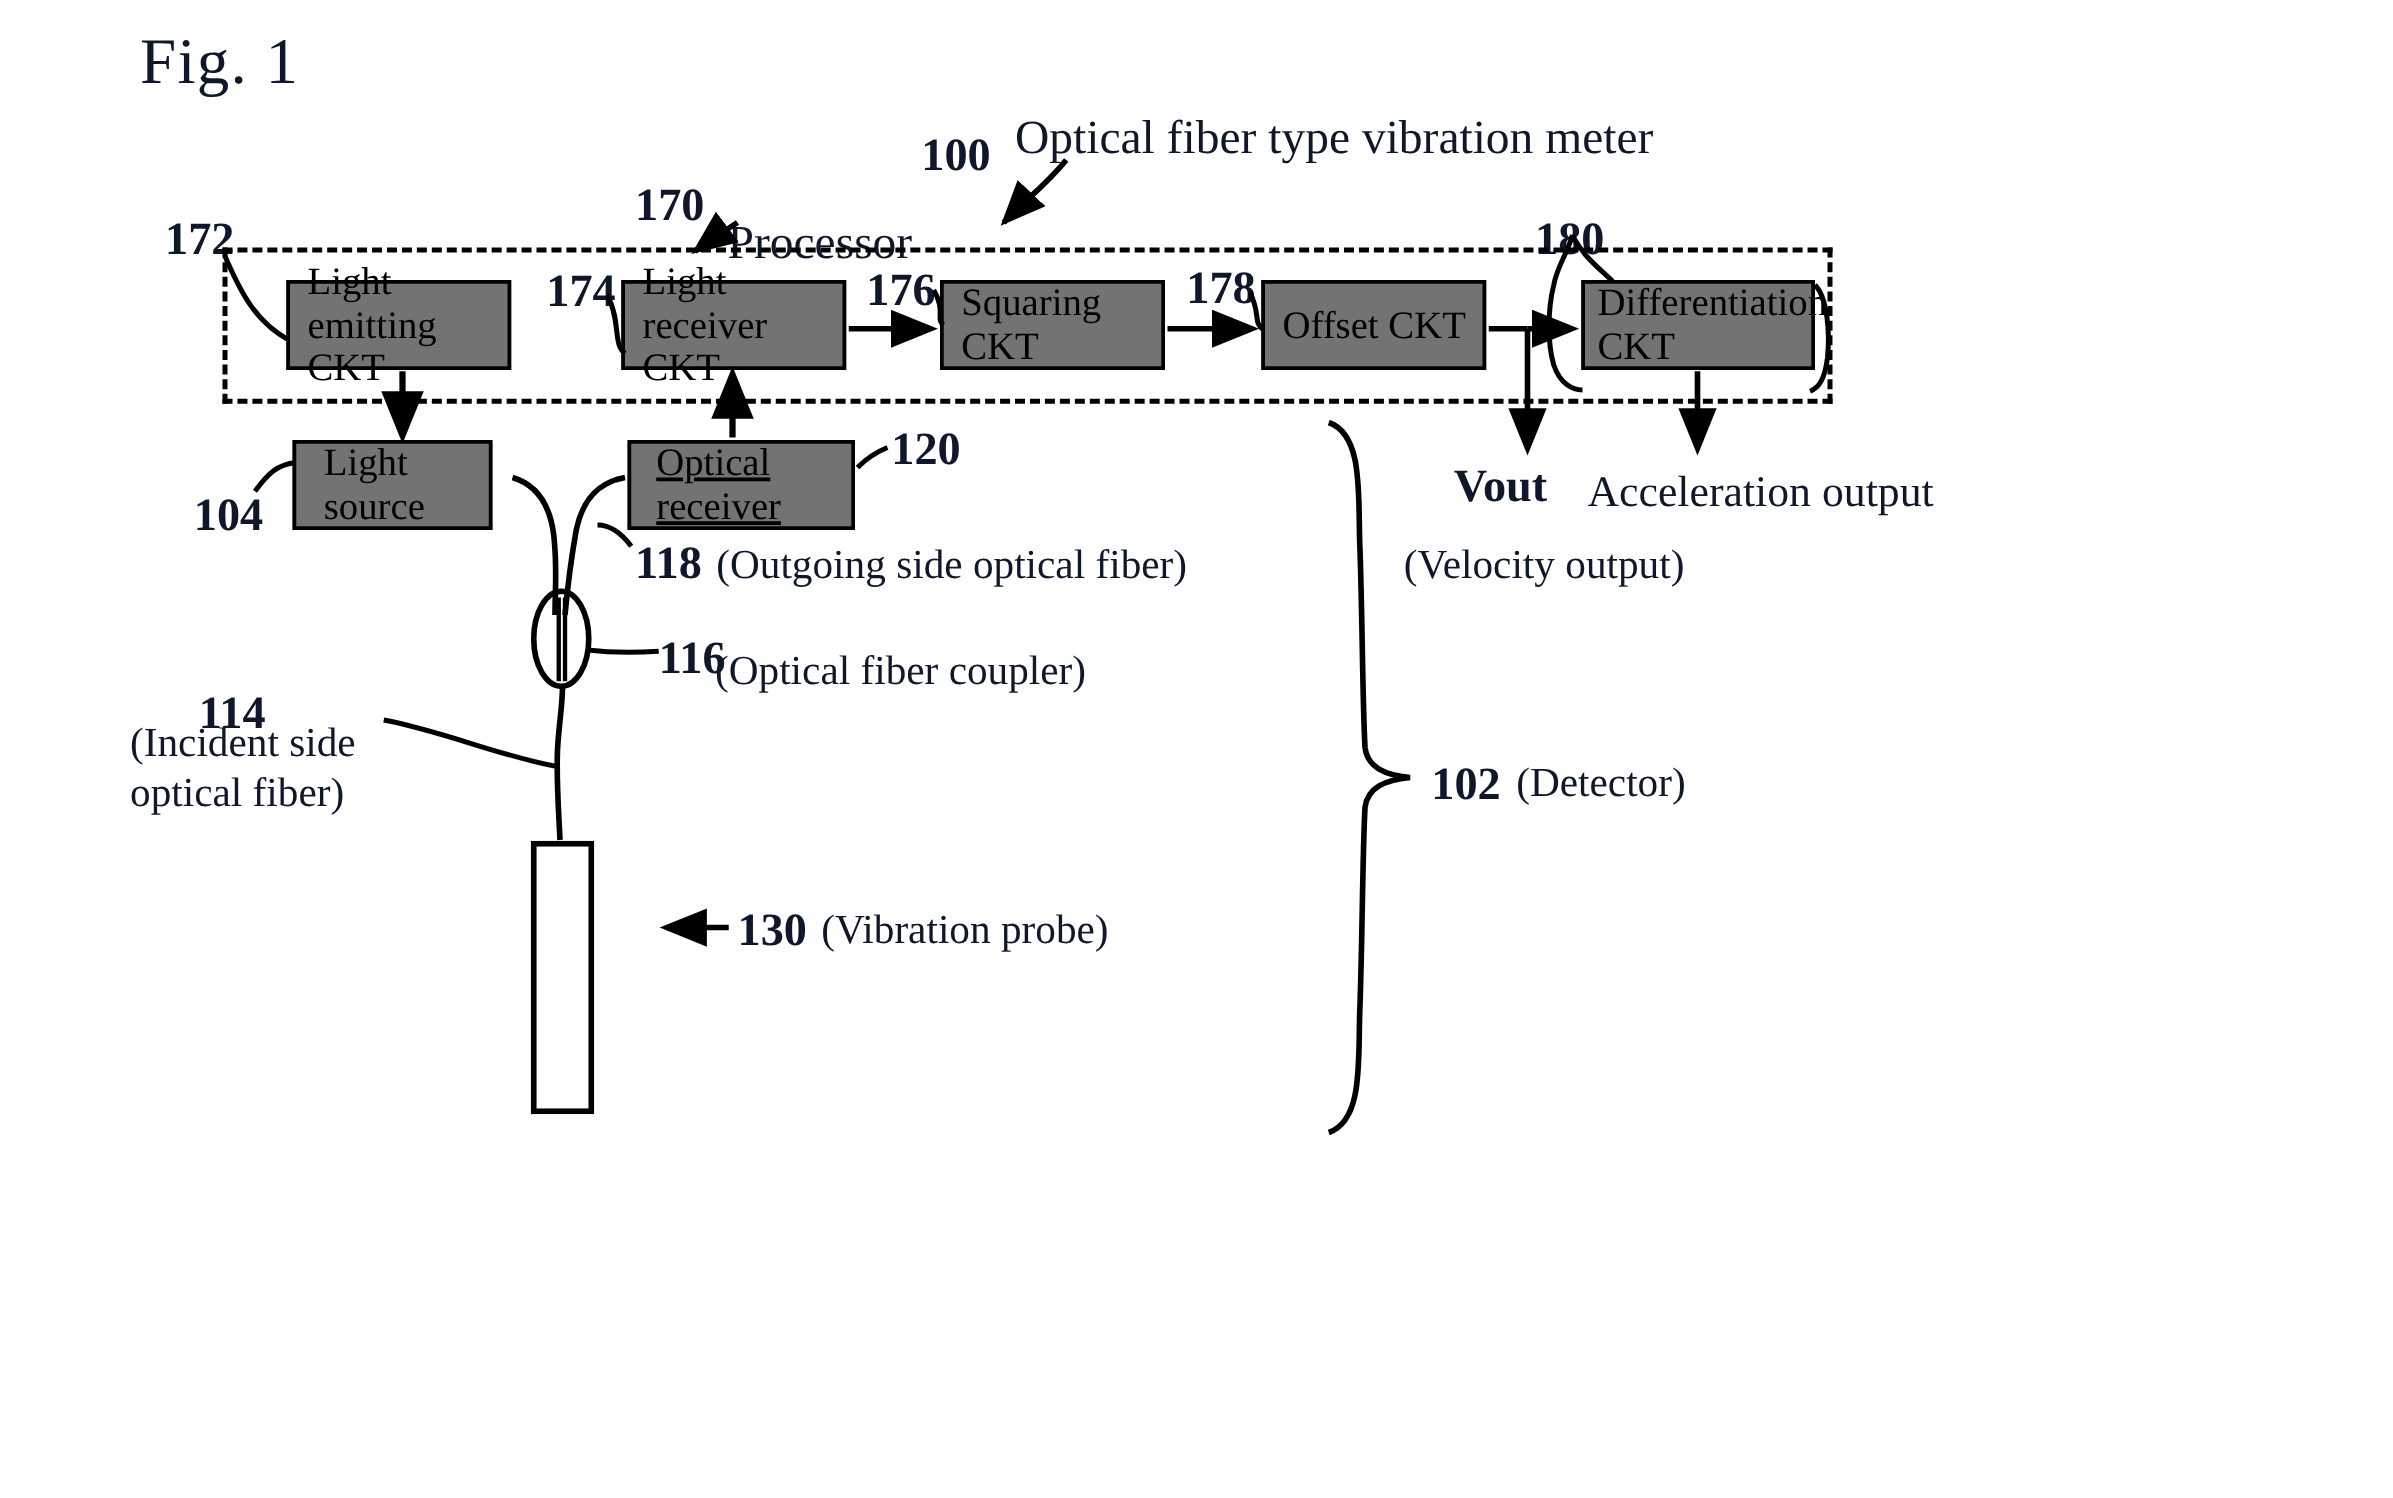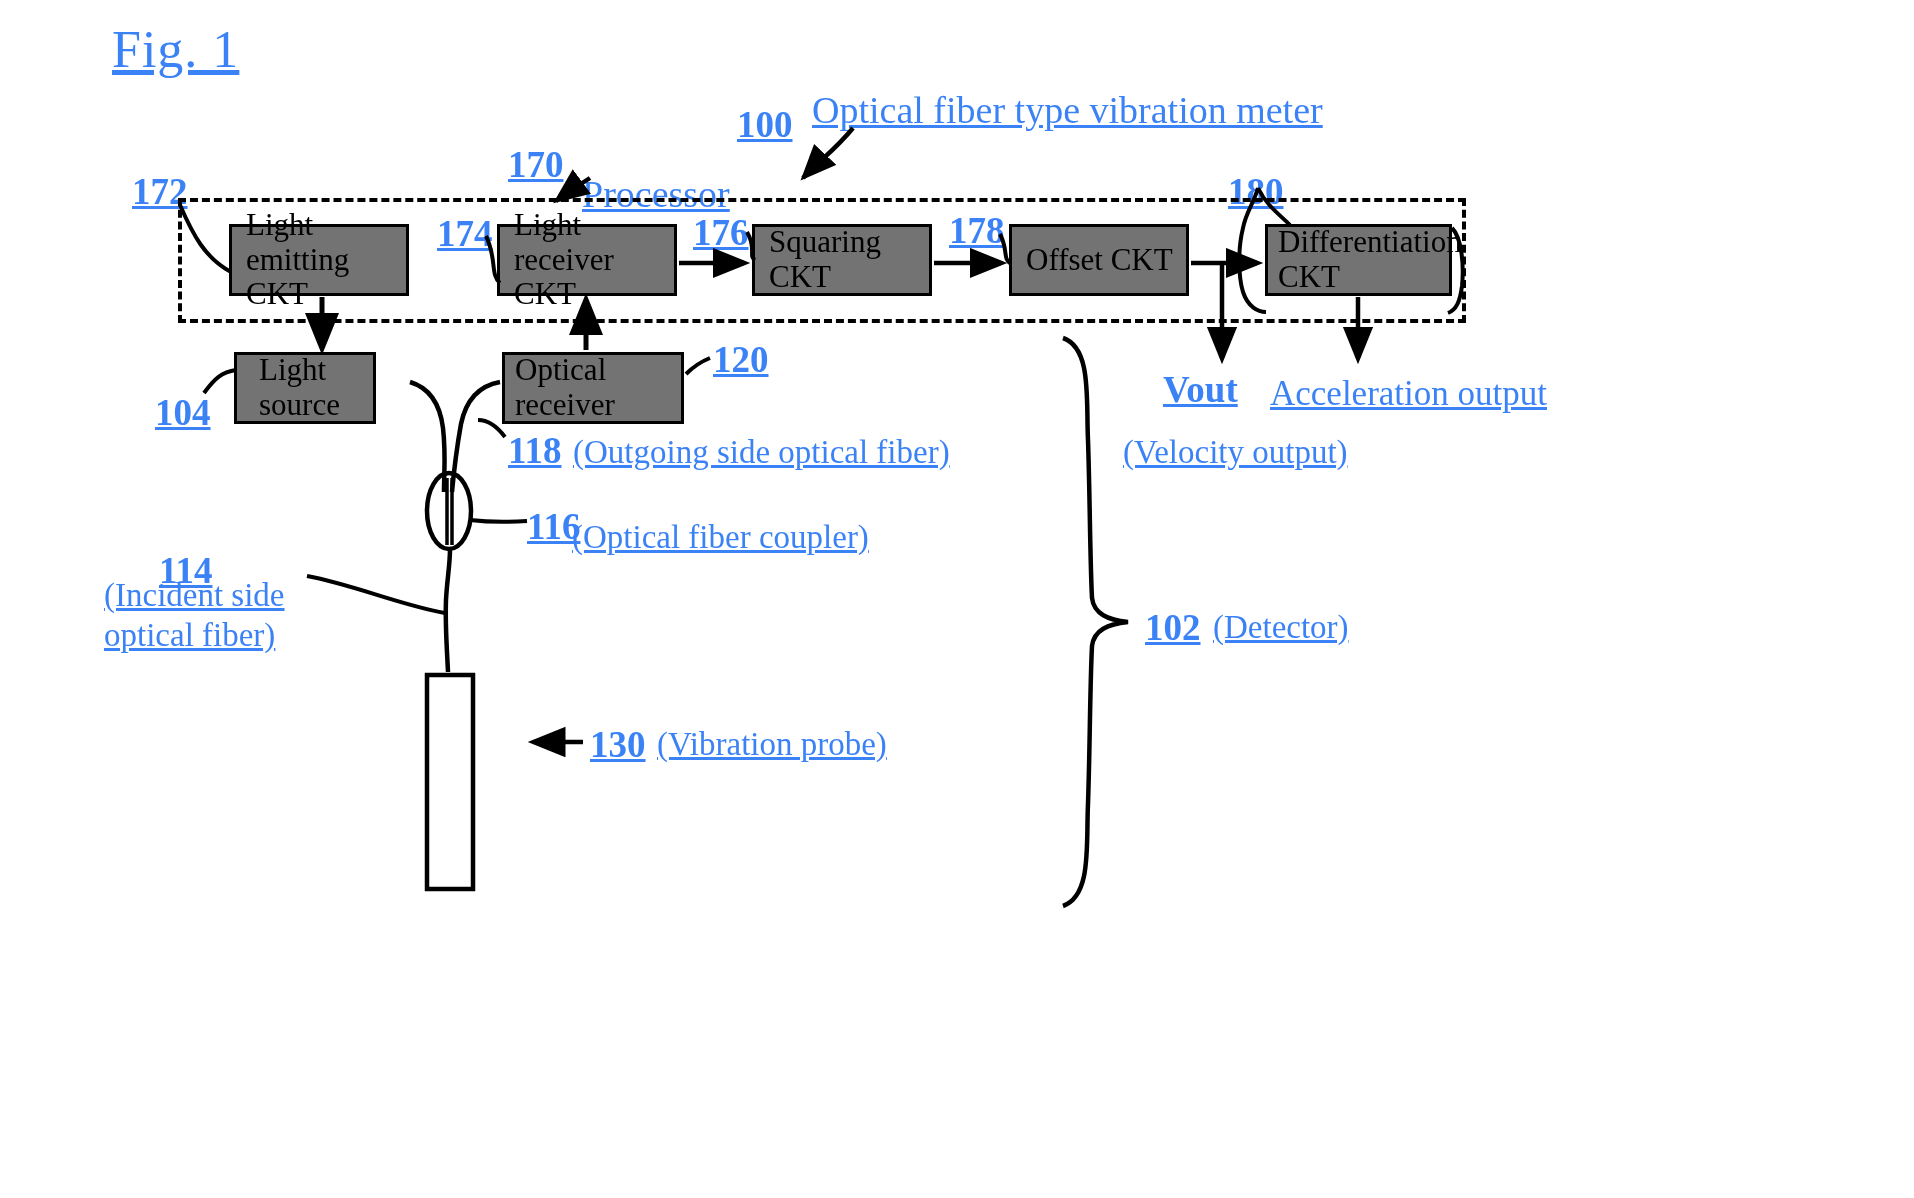--- a/index.html
+++ b/index.html
@@ -21,22 +21,21 @@
     left: 0;
     top: 0;
     width: 1914px;
     height: 1198px;
     pointer-events: none;
   }
   .txt {
     position: absolute;
     white-space: pre;
     line-height: 1.08;
-    color: #3b82f6;
-    text-decoration: underline;
+    color: #0f172a;
   }
   .figlabel {
     font-size: 52px;
     letter-spacing: 1px;
   }
   .ref {
     font-size: 37px;
     font-weight: bold;
     font-family: "Liberation Serif", "DejaVu Serif", serif;
   }
@@ -123,26 +122,26 @@
     </div>
   </div>
 
   <div class="box" style="left:1265px; top:224px; width:187px; height:72px;">
     <div class="boxtext" style="padding-left:10px;">
       <span>Differentiation</span><br>
       <span>CKT</span>
     </div>
   </div>
 
-  <div class="box" style="left:234px; top:352px; width:142px; height:72px;">
+  <div class="box" style="left:234px; top:352px; width:160px; height:72px;">
     <div class="boxtext" style="padding-left:22px;">Light source</div>
   </div>
 
   <div class="box" style="left:502px; top:352px; width:182px; height:72px;">
-    <div class="boxtext" style="padding-left:10px;">Optical receiver</div>
+    <div class="boxtext" style="padding-left:20px;text-decoration:underline;">Optical receiver</div>
   </div>
 
   <div class="txt ref" style="left:155px; top:393px;">104</div>
 
   <div class="txt ref" style="left:713px; top:340px;">120</div>
 
   <div class="txt ref" style="left:508px; top:431px;">118</div>
   <div class="txt annot" style="left:573px; top:435px;">(Outgoing side optical fiber)</div>
 
   <div class="txt ref" style="left:527px; top:507px;">116</div>

